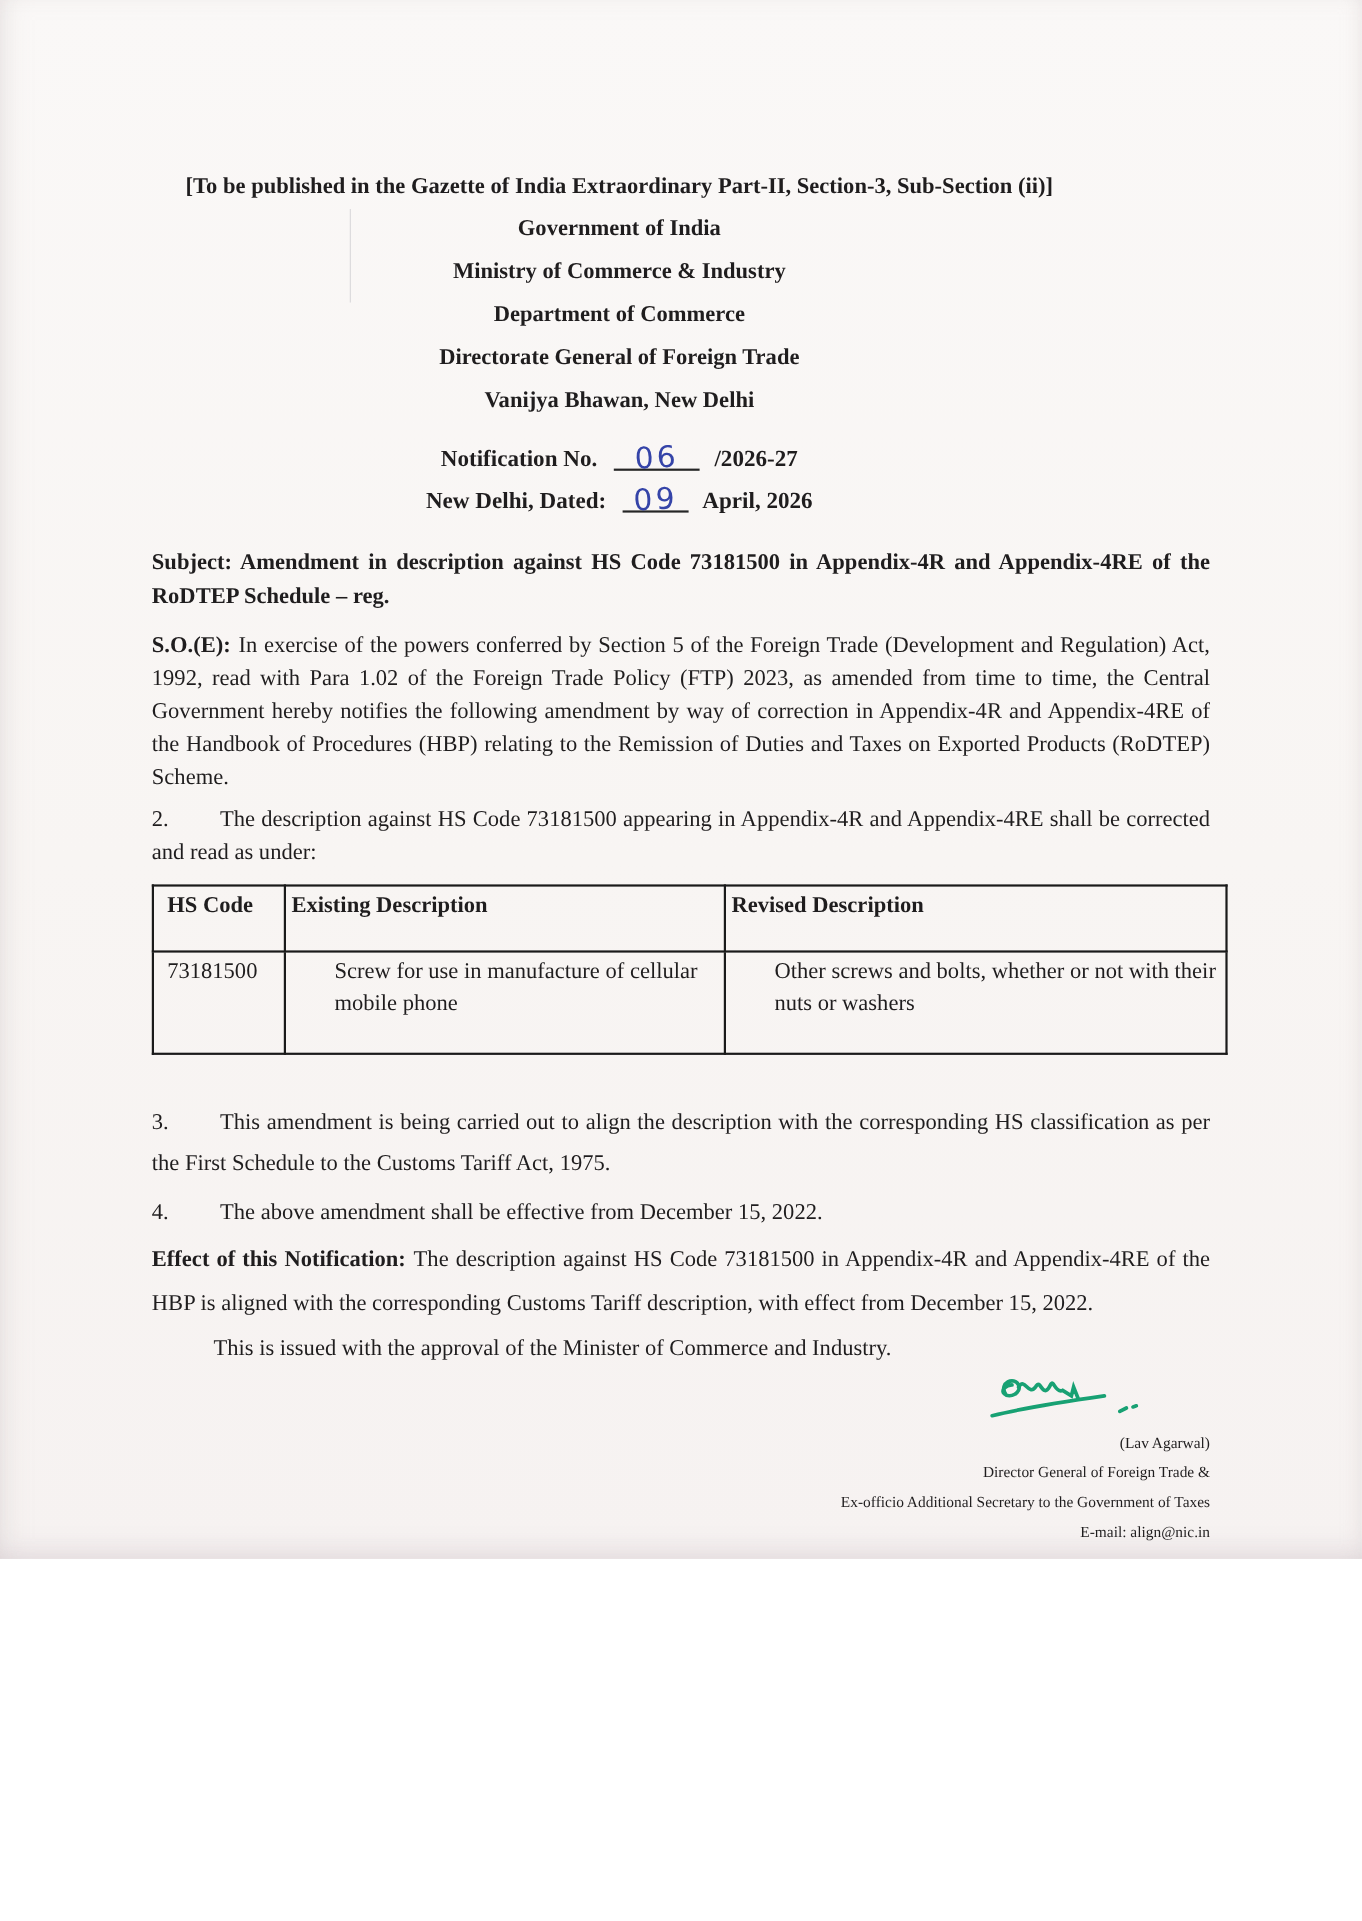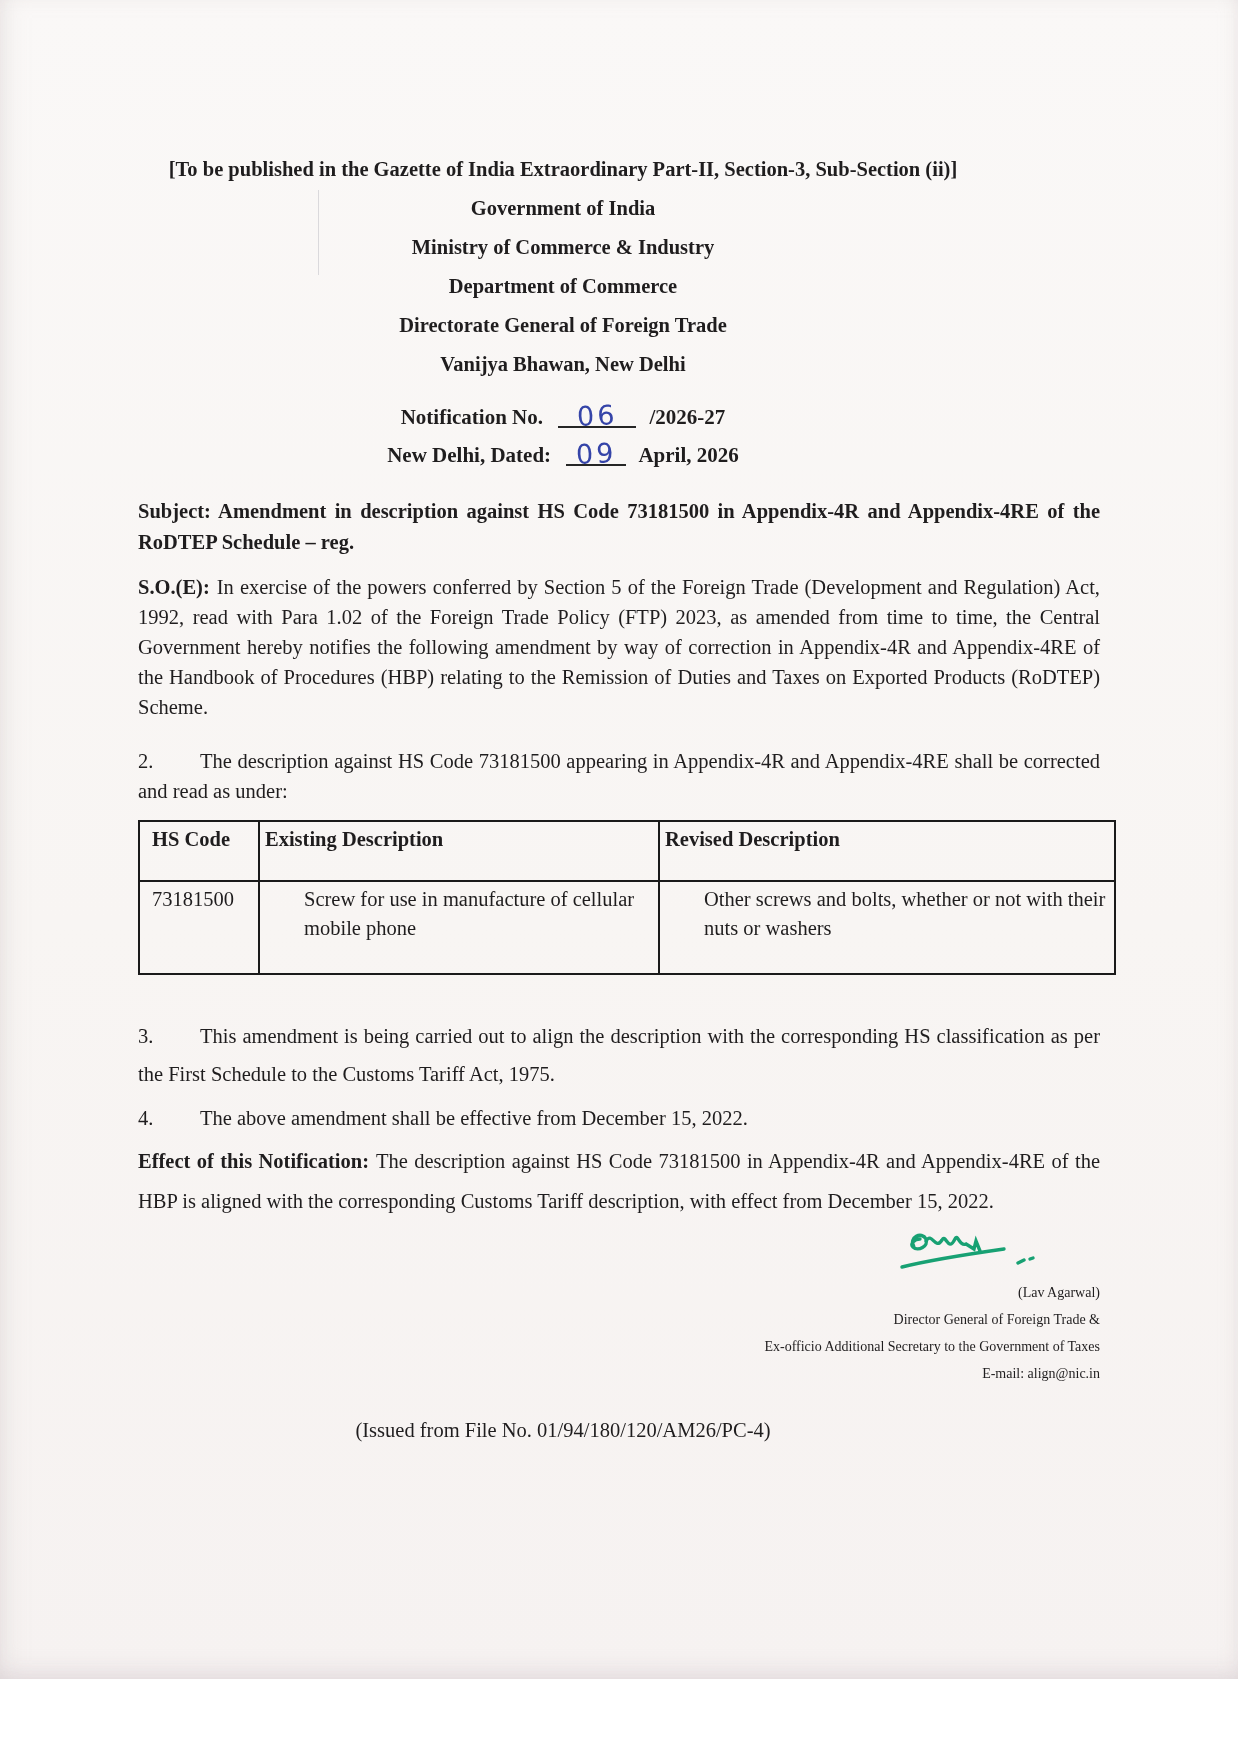--- a/index.html
+++ b/index.html
@@ -1,18 +1,18 @@
 <!DOCTYPE html>
 <html style="--text: #1f1d1e; --ink-blue: #3544a8; --ink-green: #18a173; --paper: #f8f5f3;"><head>
 <meta charset="utf-8">
 <style>
   html,body{margin:0;padding:0;}
   .page{
     position:relative;
-    width:1238px;height:1679px;
+    width:1238px;height:1417px;
     background:linear-gradient(180deg,#faf8f7 0%,#f8f5f3 55%,#f6f2f1 100%);
     box-shadow:inset 0 -16px 26px -12px rgba(205,190,200,.45),
                inset 14px 0 30px -18px rgba(205,198,195,.5),
                inset -10px 0 24px -16px rgba(205,198,195,.35);
     overflow:hidden;
     font-family:"Liberation Serif","DejaVu Serif",serif;
     color:var(--text,#1f1d1e);
   }
   .artifact-fold{
     position:absolute;left:318px;top:190px;width:1px;height:85px;
@@ -40,21 +40,21 @@
     font-family:"DejaVu Sans",sans-serif;
     color:var(--ink-blue,#3544a8);
     font-size:27px;font-weight:400;letter-spacing:3px;
     display:inline-block;transform:rotate(-3deg);
     position:relative;top:1px;
   }
   .para{ text-align:justify; }
   .subject{font-weight:bold;line-height:31px;margin-top:22px;}
   .so{line-height:30px;margin-top:14px;}
   .lead{font-weight:bold;margin-right:7px;}
-  .p2{line-height:30px;margin-top:24px;}
+  .p2{line-height:30px;margin-top:8px;}
   .pnum{display:inline-block;width:62px;}
   .p3{line-height:38px;margin-top:42px;}
   .p4{line-height:30px;margin-top:10px;}
   .effect{line-height:40px;margin-top:8px;}
   .approval{line-height:30px;margin-top:6px;text-indent:56px;}
 
   table.amend{
     border-collapse:collapse;
     margin-top:14px;
     width:952px;
@@ -148,20 +148,21 @@
     </div>
 
     <div class="para p4">
       <span class="pnum">4.</span><span>The above amendment shall be effective from December 15, 2022.</span>
     </div>
 
     <div class="para effect">
       <span class="lead">Effect of this Notification:</span><span>The description against HS Code 73181500 in Appendix-4R and Appendix-4RE of the HBP is aligned with the corresponding Customs Tariff description, with effect from December 15, 2022.</span>
     </div>
 
+    <div class="approval">This is issued with the approval of the Minister of Commerce and Industry.</div>
 
     <div class="sig-block">
       <svg class="sig-scribble" viewBox="0 0 150 52" xmlns="http://www.w3.org/2000/svg">
         <path d="M22,20 C16,10 30,4 34,12 C37,19 26,25 21,20 C18,17 22,12 28,12"></path>
         <path d="M34,14 C40,4 43,24 50,13 C54,6 56,26 63,12 C66,6 67,20 74,17 L82,22 L84,14 L88,24"></path>
         <path d="M10,40 C38,33 70,28 112,22"></path>
         <path d="M126,36 L132,33"></path>
         <path d="M138,32 L141,31"></path>
       </svg>
       <div>(Lav Agarwal)</div>

